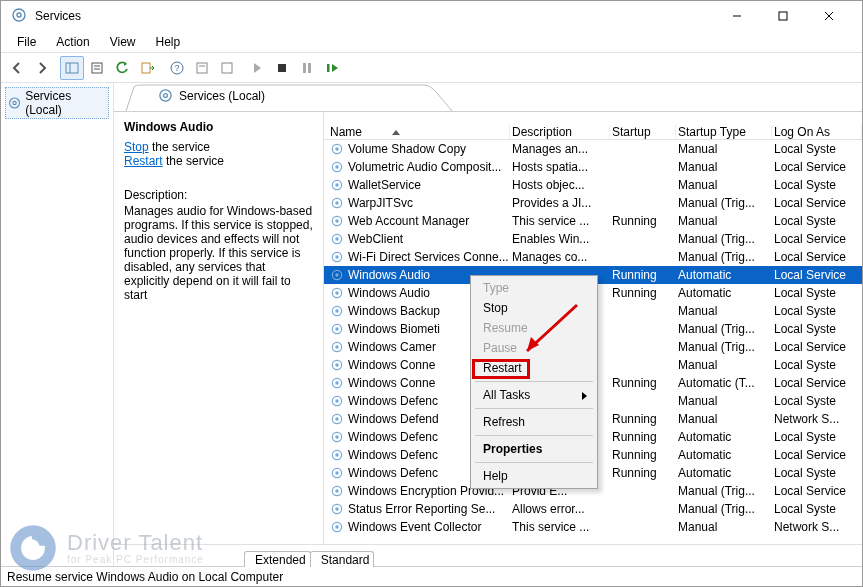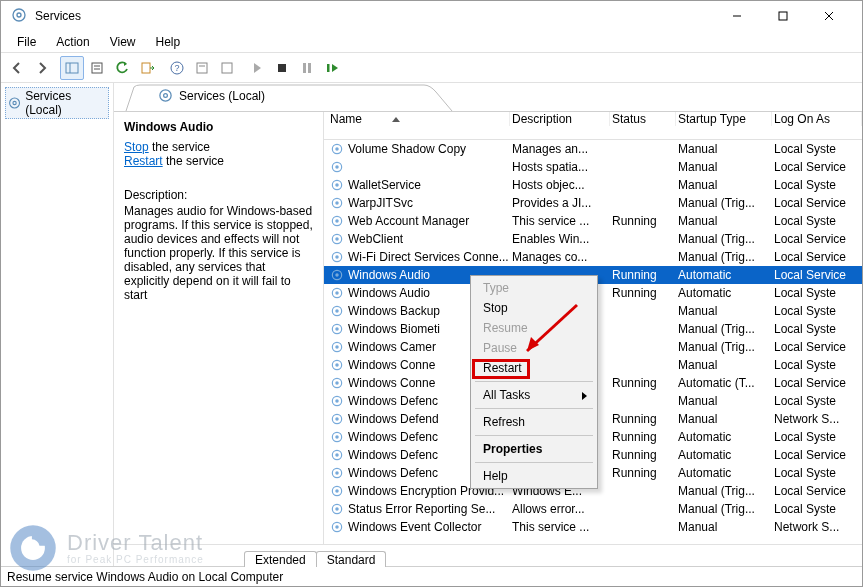--- a/index.html
+++ b/index.html
@@ -25,37 +25,37 @@
   .right-pane { flex:1; display:flex; flex-direction:column; position:relative; }
   .tab-header { height:28px; position:relative; }
   .tab-shape { position:absolute; bottom:0; left:14px; right:0; height:28px; }
   .tab-shape .tab-label { position:absolute; top:5px; left:30px; display:flex; align-items:center; gap:6px;}
   .split { flex:1; display:flex; border-top:1px solid #cfcfcf; }
   .detail-pane { width:210px; border-right:1px solid #e1e1e1; padding:8px 10px; }
   .detail-pane b{font-weight:600;}
   .detail-pane a { color:#0066cc; text-decoration:underline;}
   .detail-pane p { margin:6px 0;}
   .table-pane { flex:1; position:relative; overflow:hidden;}
-  .grid-header { display:flex; border-bottom:1px solid #e1e1e1; height:28px; align-items:flex-start; font-weight:400;}
+  .grid-header { display:flex; border-bottom:1px solid #e1e1e1; height:28px; align-items:flex-end; font-weight:400;}
   .col-name{width:186px; padding-left:6px;}
   .col-desc{width:100px; padding-left:2px;}
   .col-status{width:66px; padding-left:2px;}
   .col-startup{width:96px; padding-left:2px;}
   .col-logon{width:90px; padding-left:2px;}
   .grid-header > div { border-right:1px solid #eee;}
   .rows { position:relative;}
   .row { display:flex; height:18px; align-items:center; font-size:12px;}
   .row .col-name { display:flex; align-items:center; gap:4px; white-space:nowrap; overflow:hidden;}
   .row .col-desc, .row .col-status, .row .col-startup, .row .col-logon { white-space:nowrap; overflow:hidden; text-overflow:ellipsis;}
   .row.selected { background:#0a64c8; color:#fff;}
   .row.selected .mini-gear-fill { fill:#cfe3f7;}
   .mini-gear{ width:14px; height:14px; flex-shrink:0;}
   .mini-gear-fill{fill:#76a9da;}
   .bottom-tabs { height:22px; display:flex; align-items:flex-end; padding-left:130px; gap:0; border-top:1px solid #e1e1e1;}
-  .bt { border:1px solid #bbb; border-bottom:none; border-top-left-radius:3px; border-top-right-radius:3px; padding:1px 10px 0 10px; font-size:12px; background:#fff; position:relative; top:1px;}
+  .bt { border:1px solid #bbb; border-bottom:none; border-top-left-radius:3px; border-top-right-radius:3px; padding:1px 4px 0 10px; font-size:12px; background:#fff; position:relative; top:1px;}
   .bt + .bt { margin-left:-1px;}
   .bt.active { background:#fff; z-index:2;}
   .statusbar { height:20px; border-top:1px solid #cfcfcf; padding:2px 6px; font-size:12px; display:flex; align-items:center;}
   .context-menu { position:absolute; top:274px; left:469px; width:128px; background:#f2f2f2; border:1px solid #a3a3a3; box-shadow:4px 4px 4px rgba(0,0,0,0.15); padding:2px; z-index:50;}
   .ctx-item { padding:3px 10px; position:relative;}
   .ctx-item.disabled { color:#9e9e9e;}
   .ctx-item.bold { font-weight:700;}
   .ctx-submenu::after { content:""; position:absolute; right:8px; top:7px; border-left:5px solid #000; border-top:4px solid transparent; border-bottom:4px solid transparent;}
   .ctx-sep { height:1px; background:#c8c8c8; margin:3px 2px;}
   .highlight-box { position:absolute; border:3px solid #d80000; pointer-events:none; z-index:60;}
@@ -222,21 +222,21 @@
             <a href="#">Restart</a><span> the service</span>
           </p>
           <p style="margin-top:20px">Description:</p>
           <p style="margin-top:-4px">Manages audio for Windows-based programs.  If this service is stopped, audio devices and effects will not function properly.  If this service is disabled, any services that explicitly depend on it will fail to start</p>
         </div>
 
         <div class="table-pane">
           <div class="grid-header">
             <div class="col-name"><span>Name</span><span class="sort-arrow"></span></div>
             <div class="col-desc">Description</div>
-            <div class="col-status">Status</div>
+            <div class="col-status">Startup</div>
             <div class="col-startup">Startup Type</div>
             <div class="col-logon">Log On As</div>
           </div>
           <div class="rows" id="rows">
               <div class="row">
                 <div class="col-name">
                   <svg class="mini-gear" viewBox="0 0 24 24">
                     <g class="mini-gear-fill">
                       <circle cx="12" cy="12" r="8" fill="none" stroke="#76a9da" stroke-width="2"></circle>
                       <circle cx="12" cy="12" r="3" fill="#76a9da"></circle>
@@ -250,20 +250,21 @@
                 <div class="col-logon">Local Syste</div>
               </div>
               <div class="row">
                 <div class="col-name">
                   <svg class="mini-gear" viewBox="0 0 24 24">
                     <g class="mini-gear-fill">
                       <circle cx="12" cy="12" r="8" fill="none" stroke="#76a9da" stroke-width="2"></circle>
                       <circle cx="12" cy="12" r="3" fill="#76a9da"></circle>
                     </g>
                   </svg>
+                  <span>Volumetric Audio Composit...</span>
                 </div>
                 <div class="col-desc">Hosts spatia...</div>
                 <div class="col-status"></div>
                 <div class="col-startup">Manual</div>
                 <div class="col-logon">Local Service</div>
               </div>
               <div class="row">
                 <div class="col-name">
                   <svg class="mini-gear" viewBox="0 0 24 24">
                     <g class="mini-gear-fill">
@@ -521,21 +522,21 @@
               <div class="row">
                 <div class="col-name">
                   <svg class="mini-gear" viewBox="0 0 24 24">
                     <g class="mini-gear-fill">
                       <circle cx="12" cy="12" r="8" fill="none" stroke="#76a9da" stroke-width="2"></circle>
                       <circle cx="12" cy="12" r="3" fill="#76a9da"></circle>
                     </g>
                   </svg>
                   <span>Windows Encryption Provid...</span>
                 </div>
-                <div class="col-desc">Windows E...</div>
+                <div class="col-desc">Provid E...</div>
                 <div class="col-status"></div>
                 <div class="col-startup">Manual (Trig...</div>
                 <div class="col-logon">Local Service</div>
               </div>
               <div class="row">
                 <div class="col-name">
                   <svg class="mini-gear" viewBox="0 0 24 24">
                     <g class="mini-gear-fill">
                       <circle cx="12" cy="12" r="8" fill="none" stroke="#76a9da" stroke-width="2"></circle>
                       <circle cx="12" cy="12" r="3" fill="#76a9da"></circle>

